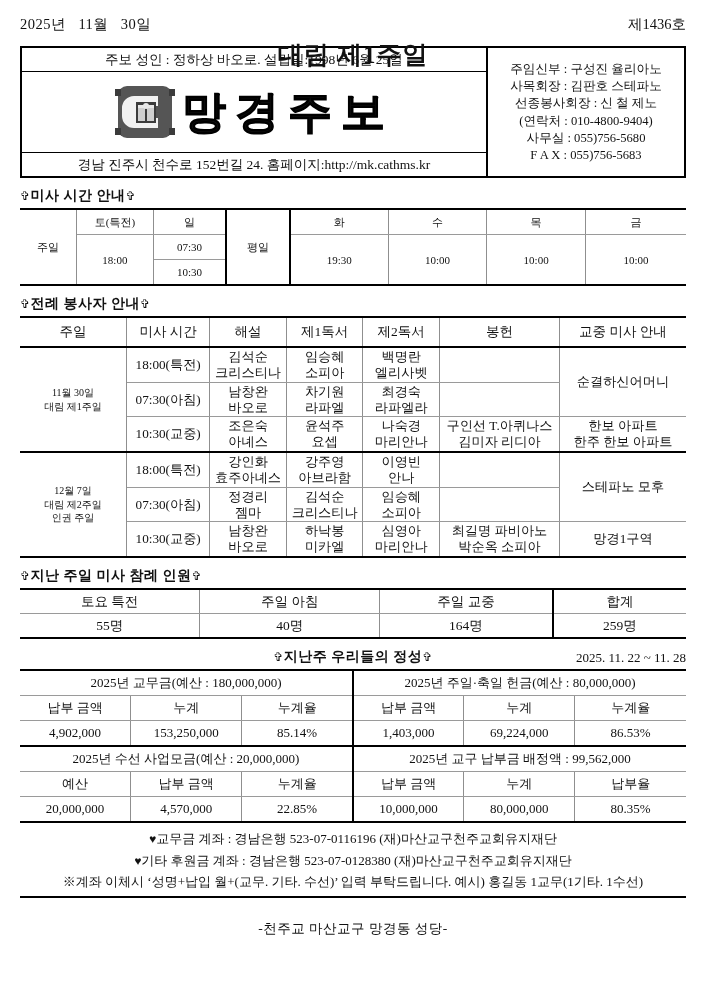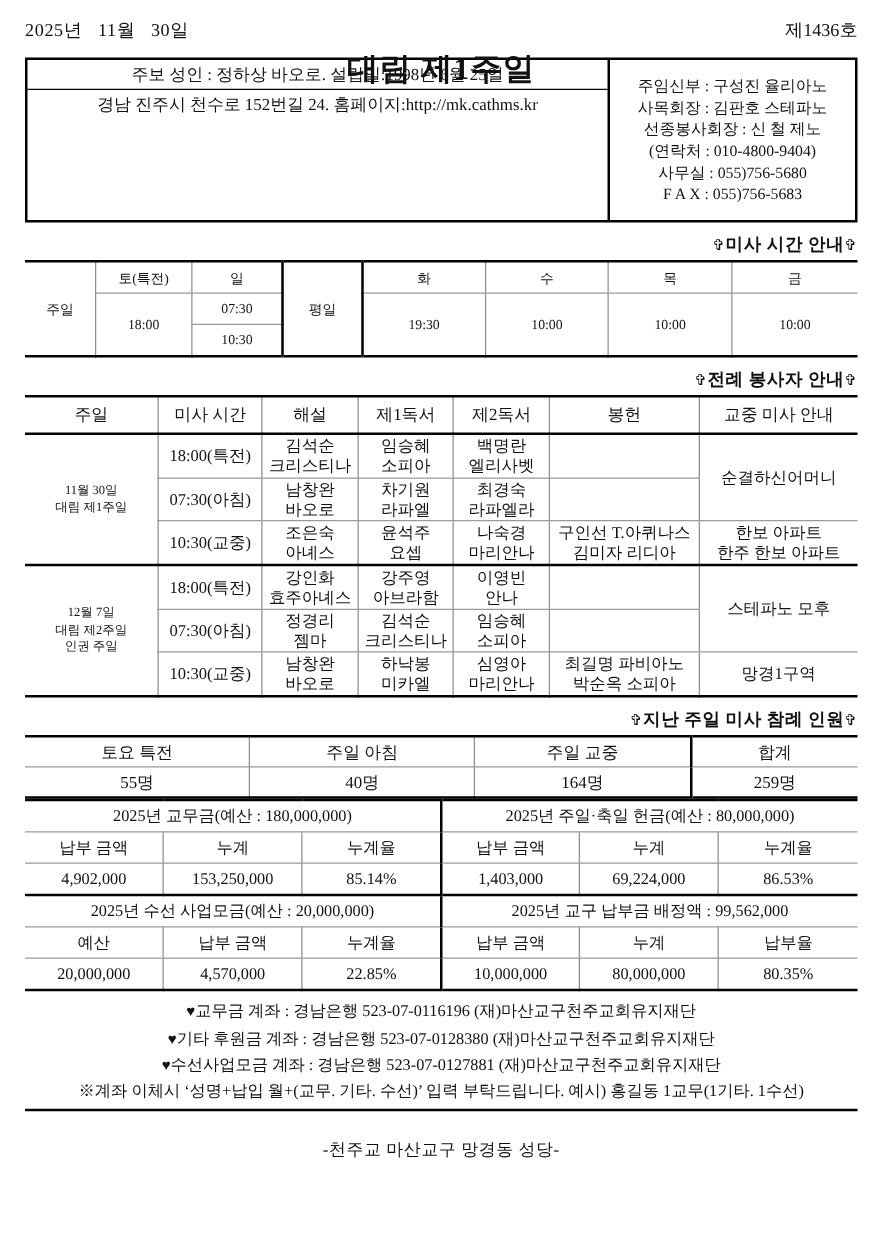--- a/index.html
+++ b/index.html
@@ -18,26 +18,26 @@
 
   
   .masthead{display:flex;border:2.5px solid #000;margin-top:12px;height:132px;box-sizing:border-box;}
   .mh-left{flex:1 1 auto;display:flex;flex-direction:column;border-right:2.5px solid #000;}
   .mh-saint{text-align:center;font-size:13.5px;padding:3px 0 2px;border-bottom:1px solid #000;white-space:nowrap;}
   .mh-logo{flex:1;display:flex;align-items:center;justify-content:center;border-bottom:1px solid #000;gap:6px;padding:0 6px;}
   .emblem{width:62px;height:58px;flex:0 0 auto;}
   .bigtitle{font-size:44px;font-weight:bold;letter-spacing:9px;line-height:1;
             font-family:"DejaVu Sans","Liberation Sans",sans-serif;
             -webkit-text-stroke:1.1px #000;}
-  .mh-addr{text-align:center;font-size:13.5px;padding:3px 0 14px;white-space:nowrap;}
+  .mh-addr{text-align:center;font-size:13.5px;padding:3px 0 2px;white-space:nowrap;}
   .mh-right{flex:0 0 196px;display:flex;flex-direction:column;justify-content:center;align-items:center;gap:1px;}
   .mh-right div{font-size:12.6px;white-space:nowrap;line-height:1.28;}
 
   
-  .sec{ text-align:right;font-size:14px;font-weight:bold;margin:9px 0 3px;letter-spacing:.5px;}
+  .sec{ text-align:left;font-size:14px;font-weight:bold;margin:9px 0 3px;letter-spacing:.5px;}
   .sec .cross{font-weight:normal;font-size:12px;}
   .sec-row{display:flex;align-items:flex-end;justify-content:center;position:relative;margin:9px 0 3px;}
   .sec-row .sec{margin:0;flex:0 0 auto;}
   .sec-row .period{position:absolute;right:0;bottom:0;font-size:13px;}
 
   
   table{width:100%;border-collapse:collapse;table-layout:fixed;}
   td,th{border:1px solid #9a9a9a;text-align:center;font-size:13px;font-weight:normal;padding:2px 1px;
         white-space:nowrap;overflow:hidden;}
   .tbl{border-top:2.5px solid #000;border-bottom:2.5px solid #000;}
@@ -78,20 +78,38 @@
 
   <div class="topline">
     <div class="topdate">2025년   11월   30일</div>
     <div class="topissue">제1436호</div>
   </div>
   <div class="toptitle">대림 제1주일</div>
 
   <div class="masthead">
     <div class="mh-left">
       <div class="mh-saint">주보 성인 : 정하상 바오로. 설립일:1998년 6월 25일</div>
+      <div class="mh-logo">
+        <span class="emblem">
+          <svg viewBox="0 0 62 58" width="62" height="58" aria-hidden="true">
+            <rect x="4" y="3" width="54" height="52" rx="9" fill="#555"></rect>
+            <rect x="1" y="6" width="6" height="7" fill="#3b3b3b"></rect>
+            <rect x="55" y="6" width="6" height="7" fill="#3b3b3b"></rect>
+            <rect x="1" y="45" width="6" height="7" fill="#3b3b3b"></rect>
+            <rect x="55" y="45" width="6" height="7" fill="#3b3b3b"></rect>
+            <path d="M44 13 H20 a12 12 0 0 0 -12 12 v8 a12 12 0 0 0 12 12 h24 v-10 h-9 v-12 h9 z" fill="#fff" opacity="0.92"></path>
+            <rect x="22" y="19" width="20" height="21" fill="#3b3b3b"></rect>
+            <rect x="24" y="22" width="7" height="16" fill="#cfcfcf"></rect>
+            <rect x="33" y="22" width="7" height="16" fill="#cfcfcf"></rect>
+            <rect x="24" y="22" width="16" height="3" fill="#e8e8e8"></rect>
+            <circle cx="32" cy="23" r="3" fill="#e8e8e8"></circle>
+          </svg>
+        </span>
+        <span class="bigtitle">망경주보</span>
+      </div>
       <div class="mh-addr">경남 진주시 천수로 152번길 24. 홈페이지:http://mk.cathms.kr</div>
     </div>
     <div class="mh-right">
       <div>주임신부 : 구성진 율리아노</div>
       <div>사목회장 : 김판호 스테파노</div>
       <div>선종봉사회장 : 신 철 제노</div>
       <div>(연락처 : 010-4800-9404)</div>
       <div>사무실 : 055)756-5680</div>
       <div>F A X : 055)756-5683</div>
     </div>
@@ -313,20 +331,26 @@
     </tr>
     <tr>
       <td class="edge-l">55명</td>
       <td>40명</td>
       <td class="vthick-r">164명</td>
       <td class="edge-r">259명</td>
     </tr>
   </tbody>
     </table>
 
+  <div class="sec-row">
+    <div class="sec">
+      <span class="cross">✞</span><span>지난주 우리들의 정성</span><span class="cross">✞</span>
+    </div>
+    <div class="period">2025. 11. 22 ~ 11. 28</div>
+  </div>
   <table class="tbl" id="fin-table">
     <colgroup>
       <col style="width:16.6%">
         <col style="width:16.7%">
         <col style="width:16.7%">
       <col style="width:16.6%">
         <col style="width:16.7%">
         <col style="width:16.7%">
     </colgroup>
     <tbody>
@@ -369,20 +393,19 @@
       <td class="vthick">10,000,000</td>
       <td>80,000,000</td>
       <td class="edge-r">80.35%</td>
     </tr>
   </tbody>
     </table>
 
   <div class="notes">
     <div><span class="heart">♥</span><span>교무금 계좌 : 경남은행 523-07-0116196 (재)마산교구천주교회유지재단</span></div>
     <div><span class="heart">♥</span><span>기타 후원금 계좌 : 경남은행 523-07-0128380 (재)마산교구천주교회유지재단</span></div>
-    <div><span class="heart">♥</span><span>수선사업모금 계좌 : 경남은행 523-07-0127881 (재)마산교구천주교회유지재단</span></div>
     <div>※계좌 이체시 ‘성명+납입 월+(교무. 기타. 수선)’ 입력 부탁드립니다. 예시) 홍길동 1교무(1기타. 1수선)</div>
   </div>
   <div class="rule"></div>
 
   <div class="footer">-천주교 마산교구 망경동 성당-</div>
 
 </div>
 
 </body></html>

